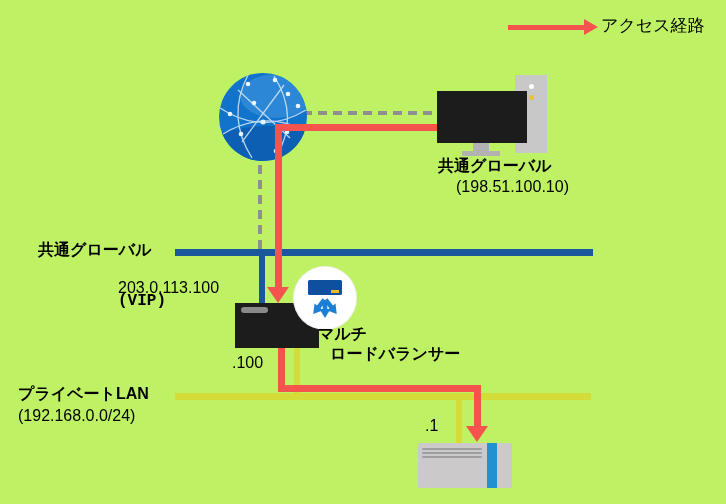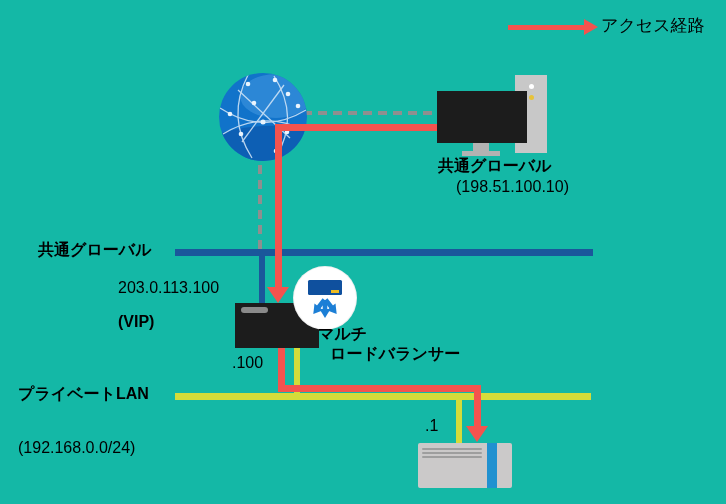--- a/index.html
+++ b/index.html
@@ -1,17 +1,17 @@
 <!DOCTYPE html>
 <html style="--route-red: #f4534e; --global-line: #1a579b; --private-line: #d4dc3a; --dashed-gray: #8f8f8f; --globe-primary: #1173ca; --globe-dark: #0d5fb4; --globe-light: #3790dc; --lb-rect-blue: #0f509e; --lb-arrow-blue: #1c7fd6; --lb-yellow: #edbb22; --server-stripe: #2191d0; --device-black: #1c1c1c; --device-gray: #c8c8c8;"><head>
 <meta charset="utf-8">
 <style>
   html,body { margin:0; padding:0; background:#fff; }
   .canvas {
-    position:relative; width:726px; height:504px; background:#14b8a6;
+    position:relative; width:726px; height:504px; background:#bef264;
     font-family:"Liberation Sans","DejaVu Sans",sans-serif; overflow:hidden;
   }
   .abs { position:absolute; }
   .lbl { position:absolute; color:#000; font-size:16px; line-height:1.2; white-space:nowrap; }
   .bold { font-weight:700; }
   .red-line { position:absolute; background:var(--route-red); }
   .arrow-down {
     position:absolute; width:0; height:0;
     border-left:11px solid transparent; border-right:11px solid transparent;
     border-top:16px solid var(--route-red);
@@ -120,28 +120,28 @@
           <polygon points="25.5,42 36.5,42 31,51"></polygon>
         </g>
         <g transform="rotate(38 31 32)">
           <rect x="28.7" y="33" width="4.6" height="10"></rect>
           <polygon points="25.5,42 36.5,42 31,51"></polygon>
         </g>
       </g>
     </svg>
   </div>
   <div class="lbl" style="left:118px; top:278px;text-align:center;">203.0.113.100</div>
-  <div class="lbl bold" style="left:118px; top:312px;">(VIP)</div>
+  <div class="lbl bold" style="left:118px; top:292px;font-family:Liberation Mono, monospace;">(VIP)</div>
   <div class="lbl bold" style="left:318px; top:324px;">マルチ</div>
   <div class="lbl bold" style="left:330px; top:344px;">ロードバランサー</div>
   <div class="lbl" style="left:232px; top:353px;text-align:center;">.100</div>
 
   <div class="lbl bold" style="left:38px; top:240px;">共通グローバル</div>
   <div class="lbl bold" style="left:18px; top:384px;">プライベートLAN</div>
-  <div class="lbl" style="left:18px; top:406px;margin-top:32px;">(192.168.0.0/24)</div>
+  <div class="lbl" style="left:18px; top:406px;">(192.168.0.0/24)</div>
 
   <div class="abs" style="left:418px; top:443px; width:94px; height:45px; background:#cbc9c9; border-radius:2px;">
     <div class="vent" style="left:4px; top:5px;  width:60px;"></div>
     <div class="vent" style="left:4px; top:9px;  width:60px;"></div>
     <div class="vent" style="left:4px; top:13px; width:60px;"></div>
     <div class="abs" style="left:69px; top:0; width:10px; height:45px; background:var(--server-stripe);"></div>
   </div>
   <div class="lbl" style="left:425px; top:416px;">.1</div>
 
 </div>

